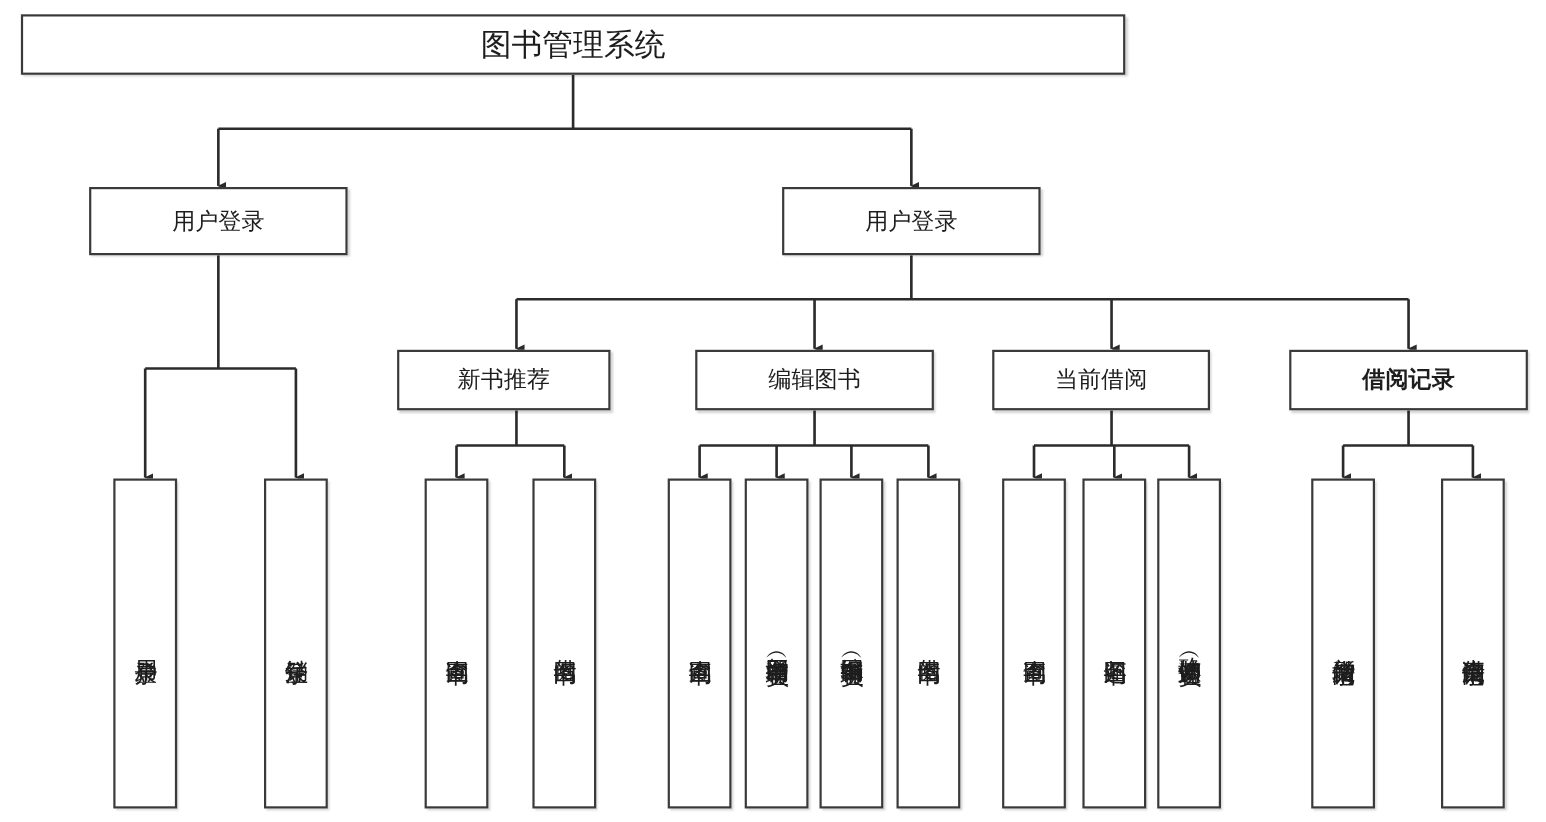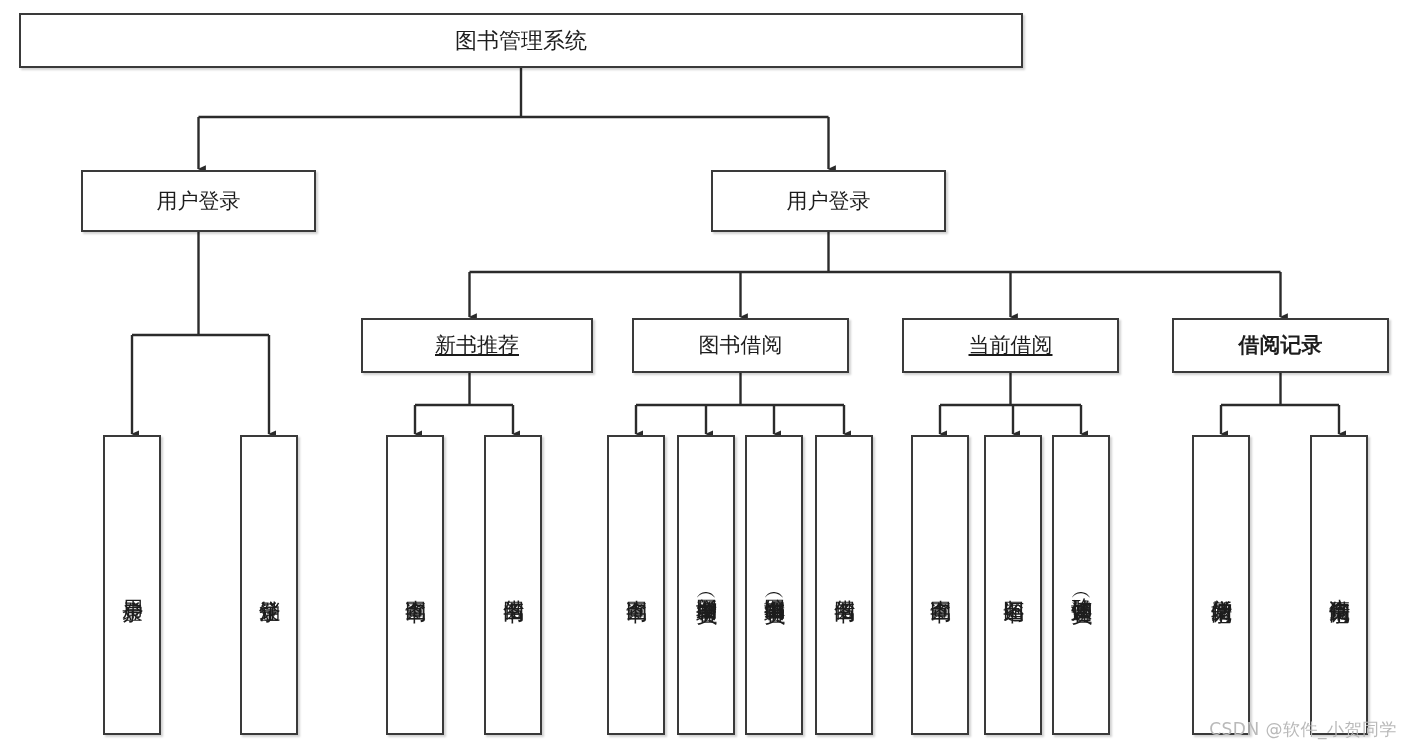--- a/index.html
+++ b/index.html
@@ -39,21 +39,21 @@
     z-index: 2;
   }
   .node-label {
     font-size: 21px;
     line-height: 1.18;
     color: #1d1d1d;
     text-align: center;
     white-space: nowrap;
   }
   
-  .node.level-root .node-label { font-size: 22px; }
+  .node.level-root .node-label { font-size: 28px; }
   .node.level-1 .node-label { font-size: 21px; }
   .node.level-2 .node-label { font-size: 21px; }
   
   .node.leaf {
     align-items: center;
     justify-content: center;
   }
   .node.leaf .node-label {
     writing-mode: vertical-rl;
     text-orientation: upright;
@@ -125,27 +125,27 @@
   <div id="node-layer">
       <div class="node level-root" id="node-root" style="left: 19px; top: 13px; width: 1004px; height: 55px;">
         <span class="node-label">图书管理系统</span>
       </div>
       <div class="node level-1" id="node-user-login" style="left: 81px; top: 170px; width: 235px; height: 62px;">
         <span class="node-label">用户登录</span>
       </div>
       <div class="node level-1" id="node-book-manage" style="left: 711px; top: 170px; width: 235px; height: 62px;">
         <span class="node-label">用户登录</span>
       </div>
-      <div class="node level-2" id="node-new-book-rec" style="left: 361px; top: 318px; width: 232px; height: 55px; text-decoration: underline;">
+      <div class="node level-2" id="node-new-book-rec" style="left: 361px; top: 318px; width: 194px; height: 55px;">
         <span class="node-label">新书推荐</span>
       </div>
       <div class="node level-2" id="node-book-borrow" style="left: 632px; top: 318px; width: 217px; height: 55px;">
-        <span class="node-label">图书借阅</span>
+        <span class="node-label">编辑图书</span>
       </div>
-      <div class="node level-2" id="node-current-borrow" style="left: 902px; top: 318px; width: 217px; height: 55px; text-decoration: underline;">
+      <div class="node level-2" id="node-current-borrow" style="left: 902px; top: 318px; width: 198px; height: 55px;">
         <span class="node-label">当前借阅</span>
       </div>
       <div class="node level-2" id="node-borrow-record" style="left: 1172px; top: 318px; width: 217px; height: 55px; font-weight: bold;">
         <span class="node-label">借阅记录</span>
       </div>
       <div class="node level-leaf leaf" id="node-leaf-user-login" style="left: 103px; top: 435px; width: 58px; height: 300px;">
         <span class="node-label">用户登录</span>
       </div>
       <div class="node level-leaf leaf" id="node-leaf-user-logout" style="left: 240px; top: 435px; width: 58px; height: 300px;">
         <span class="node-label">注销登录</span>
@@ -178,14 +178,13 @@
         <span class="node-label">确认归还（管理员）</span>
       </div>
       <div class="node level-leaf leaf" id="node-leaf-record-add" style="left: 1192px; top: 435px; width: 58px; height: 300px;">
         <span class="node-label">新增借阅记录</span>
       </div>
       <div class="node level-leaf leaf" id="node-leaf-record-query" style="left: 1310px; top: 435px; width: 58px; height: 300px;">
         <span class="node-label">查询借阅记录</span>
       </div>
     </div>
 
-  <div id="watermark">CSDN @软件_小贺同学</div>
 </div>
 
 </body></html>

